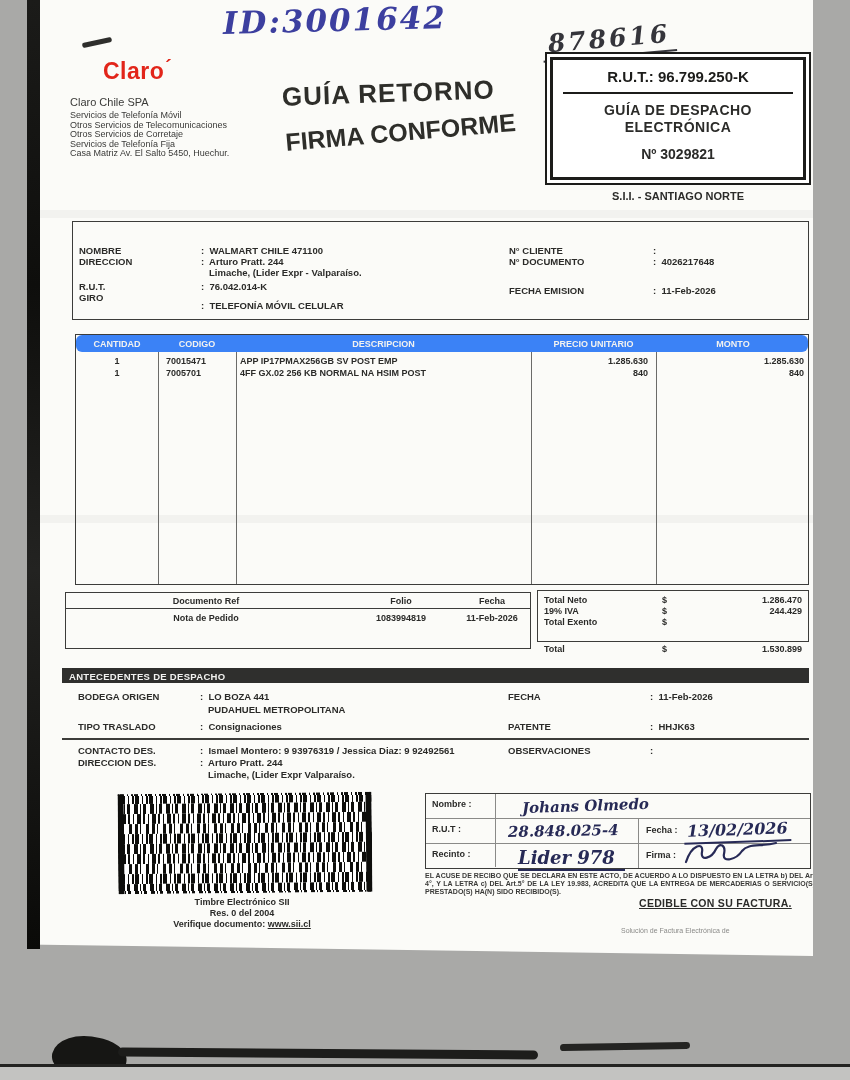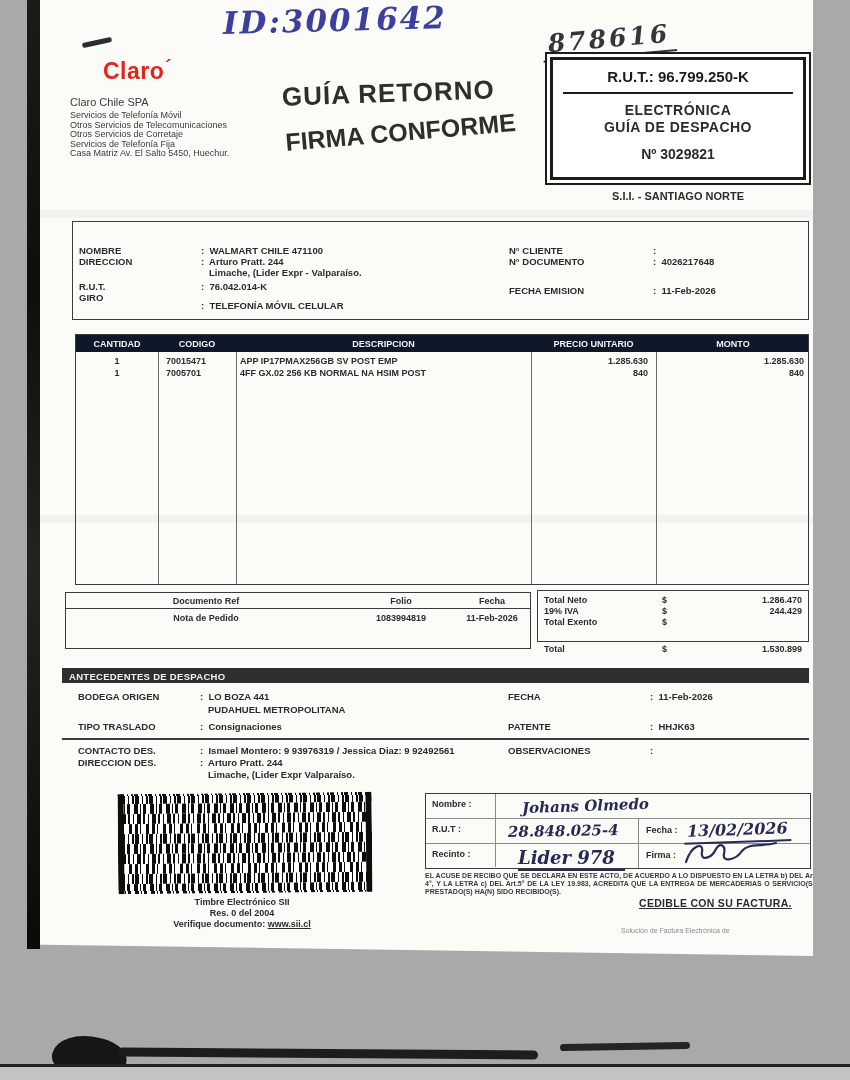--- a/index.html
+++ b/index.html
@@ -50,21 +50,21 @@
   .val::before { content:":  "; white-space:pre; }
   .val2 { font-weight:bold; font-size:9.5px; white-space:nowrap; }
   .sec-bar { position:absolute; left:0; top:0; width:100%; height:16px; background:#2f2f2d; color:#f2f2f0;
              font-size:9.5px; font-weight:bold; letter-spacing:0.3px; padding:3px 0 0 7px; }
 
   
   .cliente-box { left:45px; top:221px; width:737px; height:99px; border:1.5px solid #3c3c3a; }
 
   
   .items { left:48px; top:334px; width:734px; height:251px; border:1.5px solid #3c3c3a; }
-  .items-head { display:flex; height:17px; background:#0f172a; color:#f2f2f0; font-size:9px; font-weight:bold; align-items:center; }
+  .items-head { display:flex; height:17px; background:#3b82f6; color:#f2f2f0; font-size:9px; font-weight:bold; align-items:center;border-radius:6px; }
   .items-head span { flex:none; text-align:center; }
   .items-row { position:absolute; left:0; width:100%; display:flex; font-size:9px; font-weight:bold; }
   .items-row span { flex:none; }
   .c0 { width:82px; text-align:center; }
   .c1 { width:78px; padding-left:8px; }
   .c2 { width:295px; padding-left:4px; }
   .c3 { width:125px; text-align:right; padding-right:8px; }
   .c4 { width:154px; text-align:right; padding-right:6px; }
   .items-head .c1, .items-head .c2 { padding-left:0; text-align:center; }
   .items-head .c3, .items-head .c4 { padding-right:0; text-align:center; }
@@ -137,22 +137,22 @@
     <div>Casa Matriz Av. El Salto 5450, Huechur.</div>
   </div>
 
   <div class="stamp stamp1 abs">GUÍA RETORNO</div>
   <div class="stamp stamp2 abs">FIRMA CONFORME</div>
 
   <div class="rut-box abs">
     <div class="rut-box-inner">
       <div class="rut-line">R.U.T.: 96.799.250-K</div>
       <div class="doc-type">
+        <div>GUÍA DE DESPACHO</div>
         <div>ELECTRÓNICA</div>
-        <div>GUÍA DE DESPACHO</div>
       </div>
       <div class="doc-number">Nº 3029821</div>
     </div>
   </div>
   <div class="sii abs">S.I.I. - SANTIAGO NORTE</div>
 
   <div class="cliente-box abs">
     <span class="lbl abs" style="left:6px;top:23px">NOMBRE</span>
     <span class="val abs" style="left:128px;top:23px">WALMART CHILE 471100</span>
     <span class="lbl abs" style="left:6px;top:34px">DIRECCION</span>

